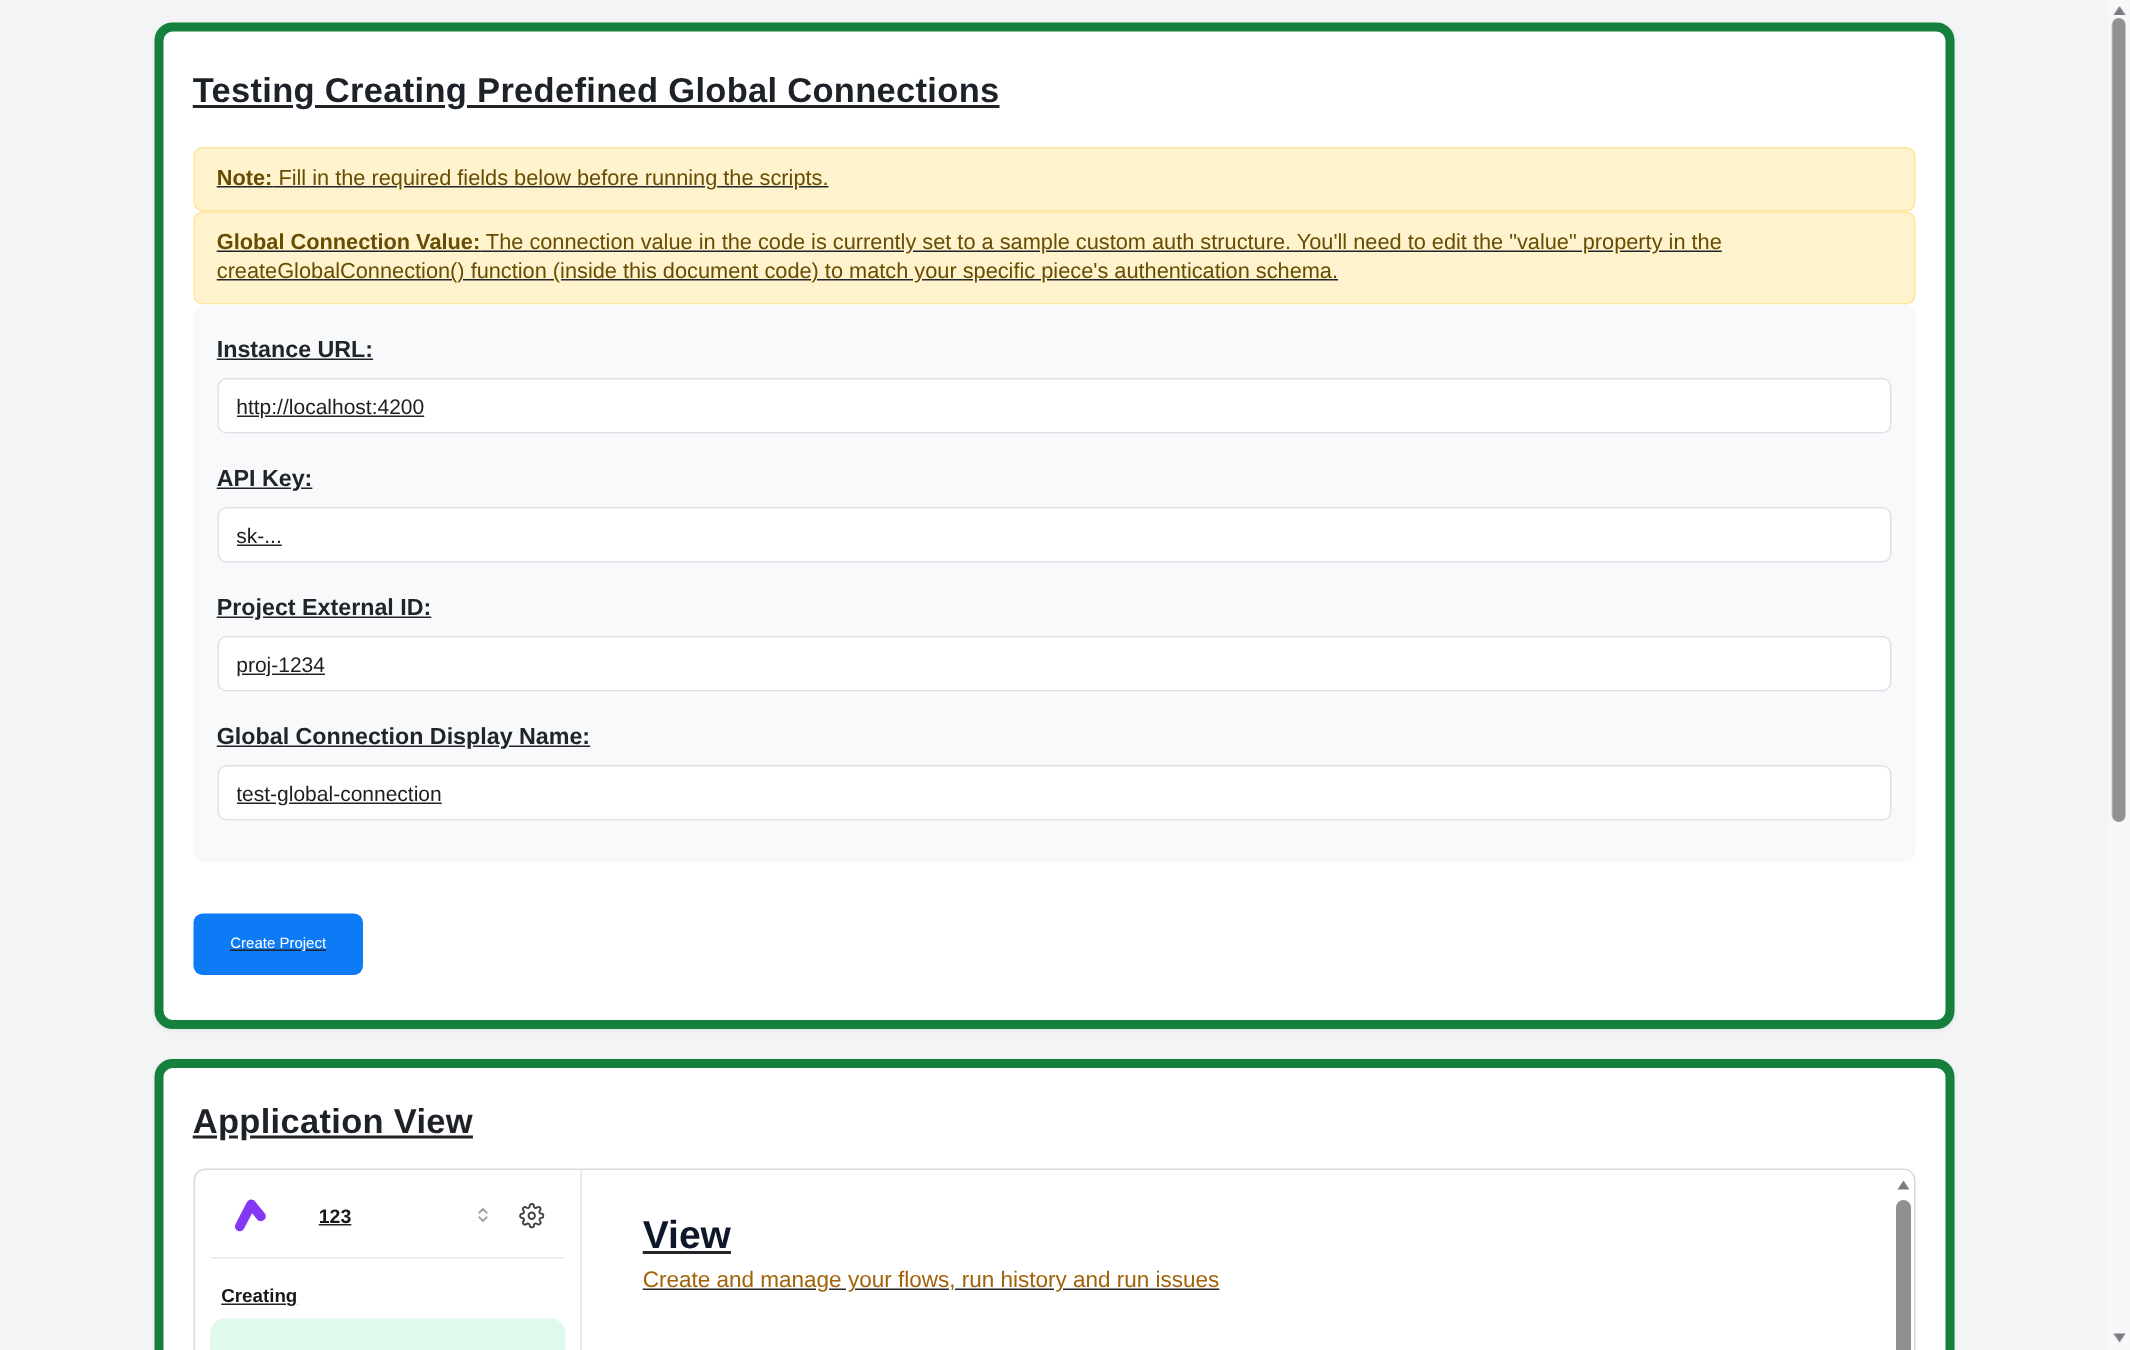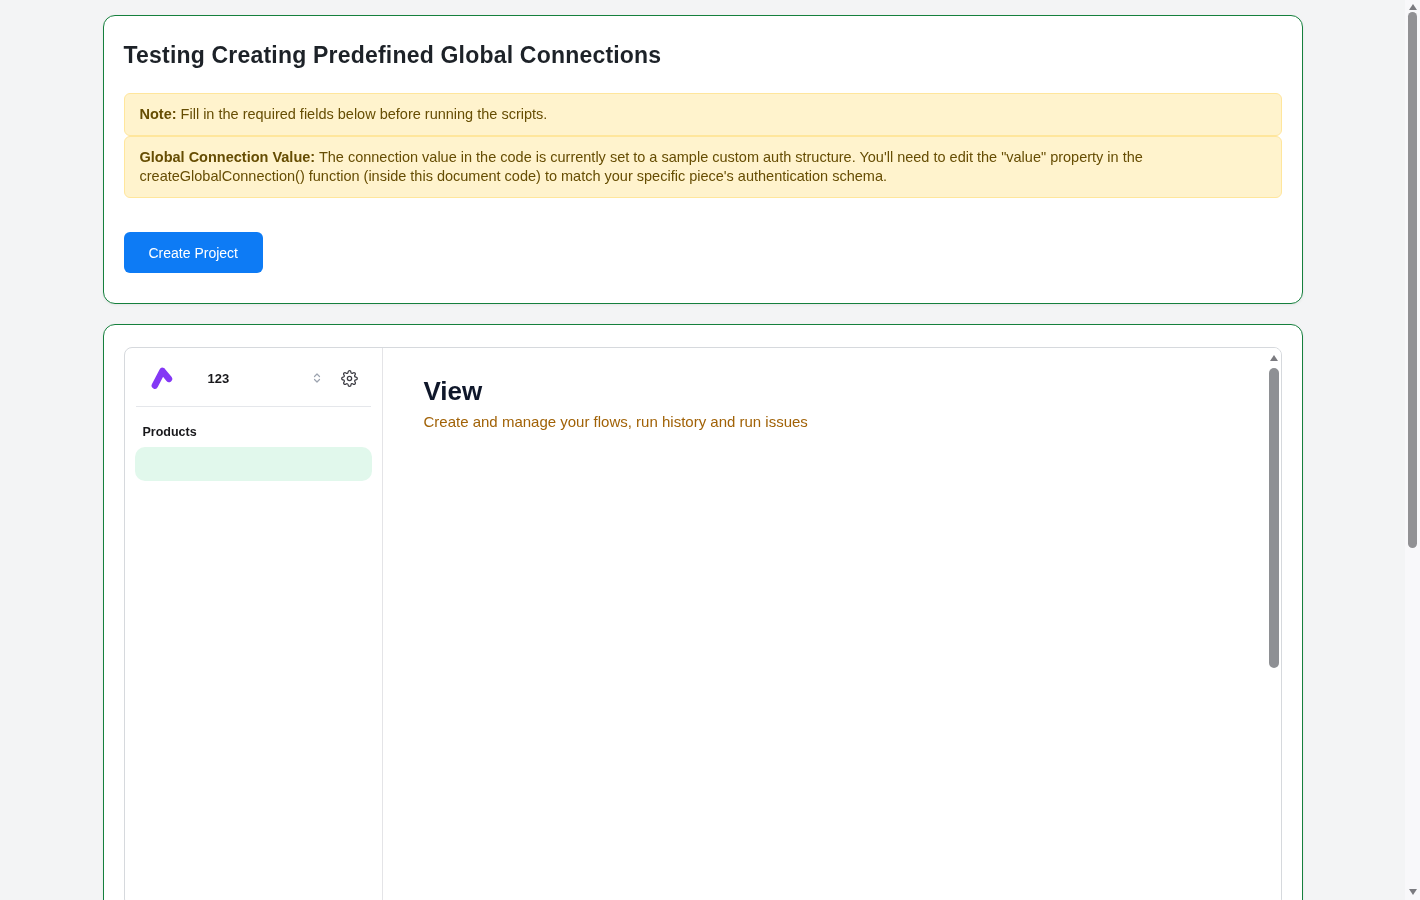--- a/index.html
+++ b/index.html
@@ -9,23 +9,24 @@
     background: #f3f4f5;
     color: #212529;
   }
   .page { width: 1405px; height: 900px; }
 
   
   .card {
     width: 1200px;
     margin: 0 auto;
     background: #ffffff;
-    border: 1px solid #15803d;
+    border: 6px solid #15803d;
     border-radius: 12px;
     box-shadow: 0 1px 3px rgba(0,0,0,.06);
+    text-decoration: underline;
   }
   .card-setup { margin-top: 15px; padding: 26px 20px 30px 20px; }
   .card-app   { margin-top: 20px; padding: 22px 20px 30px 20px; height: 640px; }
 
   h1.card-title {
     font-size: 23px;
     font-weight: 700;
     color: #1d2228;
     letter-spacing: .2px;
   }
@@ -74,21 +75,21 @@
   }
 
   
   .btn-row { margin-top: 34px; display: flex; gap: 14px; }
   .btn {
     height: 41px;
     padding: 0 25px;
     background: #0d7bf5;
     color: #ffffff;
     font-family: "Liberation Sans", "DejaVu Sans", sans-serif;
-    font-size: 14px;
+    font-size: 10px;
     border: none;
     border-radius: 6px;
     cursor: pointer;
   }
 
   
   .app-frame {
     position: relative;
     display: flex;
     height: 560px;
@@ -203,27 +204,41 @@
     <h1 class="card-title">Testing Creating Predefined Global Connections</h1>
 
     <div class="alert">
       <strong>Note:</strong><span> Fill in the required fields below before running the scripts.</span>
     </div>
 
     <div class="alert">
       <strong>Global Connection Value:</strong><span> The connection value in the code is currently set to a sample custom auth structure. You'll need to edit the "value" property in the createGlobalConnection() function (inside this document code) to match your specific piece's authentication schema.</span>
     </div>
 
+    <div class="form-box">
+      <label>Instance URL:</label>
+      <input type="text" value="http://localhost:4200" style="">
+
+      <label>API Key:</label>
+      <input type="text" value="sk-..." style="">
+
+      <label>Project External ID:</label>
+      <input type="text" value="proj-1234" style="">
+
+      <label>Global Connection Display Name:</label>
+      <input type="text" value="test-global-connection" style="">
+    </div>
 
     <div class="btn-row">
       <button class="btn">Create Project</button>
     </div>
   </section>
 
   <section class="card card-app">
+    <h1 class="card-title">Application View</h1>
 
     <div class="app-frame">
 
       <aside class="app-sidebar">
         <div class="side-top">
           <span class="logo">
             <svg width="26" height="26" viewBox="0 0 24 24">
               <path d="M4.5 19 L11.5 5.5 L17.5 12.8" fill="none" stroke="#8438f5" stroke-width="6" stroke-linecap="round" stroke-linejoin="round"></path>
             </svg>
           </span>
@@ -239,21 +254,21 @@
           <span class="gear">
             <svg width="17" height="17" viewBox="0 0 24 24" fill="none" stroke="currentColor" stroke-width="1.8" stroke-linecap="round" stroke-linejoin="round">
               <circle cx="12" cy="12" r="3"></circle>
               <path d="M19.4 15a1.65 1.65 0 0 0 .33 1.82l.06.06a2 2 0 0 1 0 2.83 2 2 0 0 1-2.83 0l-.06-.06a1.65 1.65 0 0 0-1.82-.33 1.65 1.65 0 0 0-1 1.51V21a2 2 0 0 1-2 2 2 2 0 0 1-2-2v-.09A1.65 1.65 0 0 0 9 19.4a1.65 1.65 0 0 0-1.82.33l-.06.06a2 2 0 0 1-2.83 0 2 2 0 0 1 0-2.83l.06-.06a1.65 1.65 0 0 0 .33-1.82 1.65 1.65 0 0 0-1.51-1H3a2 2 0 0 1-2-2 2 2 0 0 1 2-2h.09A1.65 1.65 0 0 0 4.6 9a1.65 1.65 0 0 0-.33-1.82l-.06-.06a2 2 0 0 1 0-2.83 2 2 0 0 1 2.83 0l.06.06a1.65 1.65 0 0 0 1.82.33H9a1.65 1.65 0 0 0 1-1.51V3a2 2 0 0 1 2-2 2 2 0 0 1 2 2v.09a1.65 1.65 0 0 0 1 1.51 1.65 1.65 0 0 0 1.82-.33l.06-.06a2 2 0 0 1 2.83 0 2 2 0 0 1 0 2.83l-.06.06a1.65 1.65 0 0 0-.33 1.82V9a1.65 1.65 0 0 0 1.51 1H21a2 2 0 0 1 2 2 2 2 0 0 1-2 2h-.09a1.65 1.65 0 0 0-1.51 1z"></path>
             </svg>
           </span>
         </div>
 
         <hr class="side-divider">
 
-        <div class="side-section">Products</div>
+        <div class="side-section">Creating</div>
 
         <div class="side-item active">
           
           
         </div>
 
       </aside>
 
       <main class="app-main">
         <h2>View</h2>

